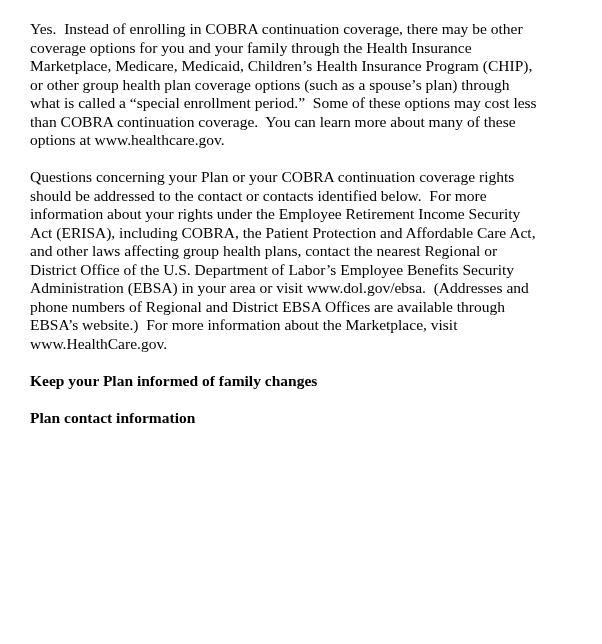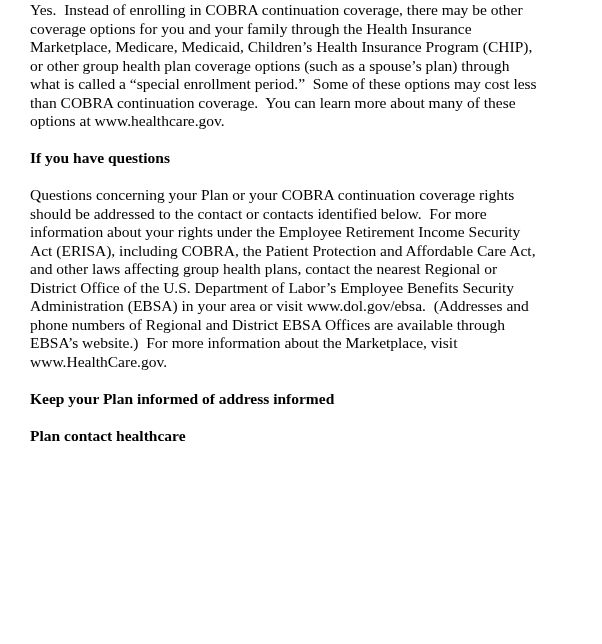--- a/index.html
+++ b/index.html
@@ -7,21 +7,21 @@
     width: 602px;
     height: 644px;
     background: #ffffff;
     overflow: hidden;
   }
   .page {
     width: 602px;
     height: 644px;
     background: #ffffff;
     color: #000000;
-    padding: 1px 26px 0 30px;
+    padding: 20px 26px 0 30px;
     font-family: "Liberation Serif", "DejaVu Serif", serif;
     font-size: 15.5px;
     line-height: 18.5px;
   }
   .para {
     white-space: pre-wrap;
     margin-bottom: 18.5px;
     width: 566px;
   }
   .heading {
@@ -44,32 +44,31 @@
 <div class="page">
 
   <p class="para">Yes.  Instead of enrolling in COBRA continuation coverage, there may be other
 coverage options for you and your family through the Health Insurance
 Marketplace, Medicare, Medicaid, Children’s Health Insurance Program (CHIP),
 or other group health plan coverage options (such as a spouse’s plan) through
 what is called a “special enrollment period.”  Some of these options may cost less
 than COBRA continuation coverage.  You can learn more about many of these
 options at www.healthcare.gov.</p>
 
-  <p class="heading">If you have questions</p>
 
   <p class="para">Questions concerning your Plan or your COBRA continuation coverage rights
 should be addressed to the contact or contacts identified below.  For more
 information about your rights under the Employee Retirement Income Security
 Act (ERISA), including COBRA, the Patient Protection and Affordable Care Act,
 and other laws affecting group health plans, contact the nearest Regional or
 District Office of the U.S. Department of Labor’s Employee Benefits Security
 Administration (EBSA) in your area or visit www.dol.gov/ebsa.  (Addresses and
 phone numbers of Regional and District EBSA Offices are available through
 EBSA’s website.)  For more information about the Marketplace, visit
 www.HealthCare.gov.</p>
 
-  <p class="heading">Keep your Plan informed of address informed</p>
+  <p class="heading">Keep your Plan informed of family changes</p>
 
 
-  <p class="heading">Plan contact healthcare</p>
+  <p class="heading">Plan contact information</p>
 
 
 </div>
 
 </body></html>

